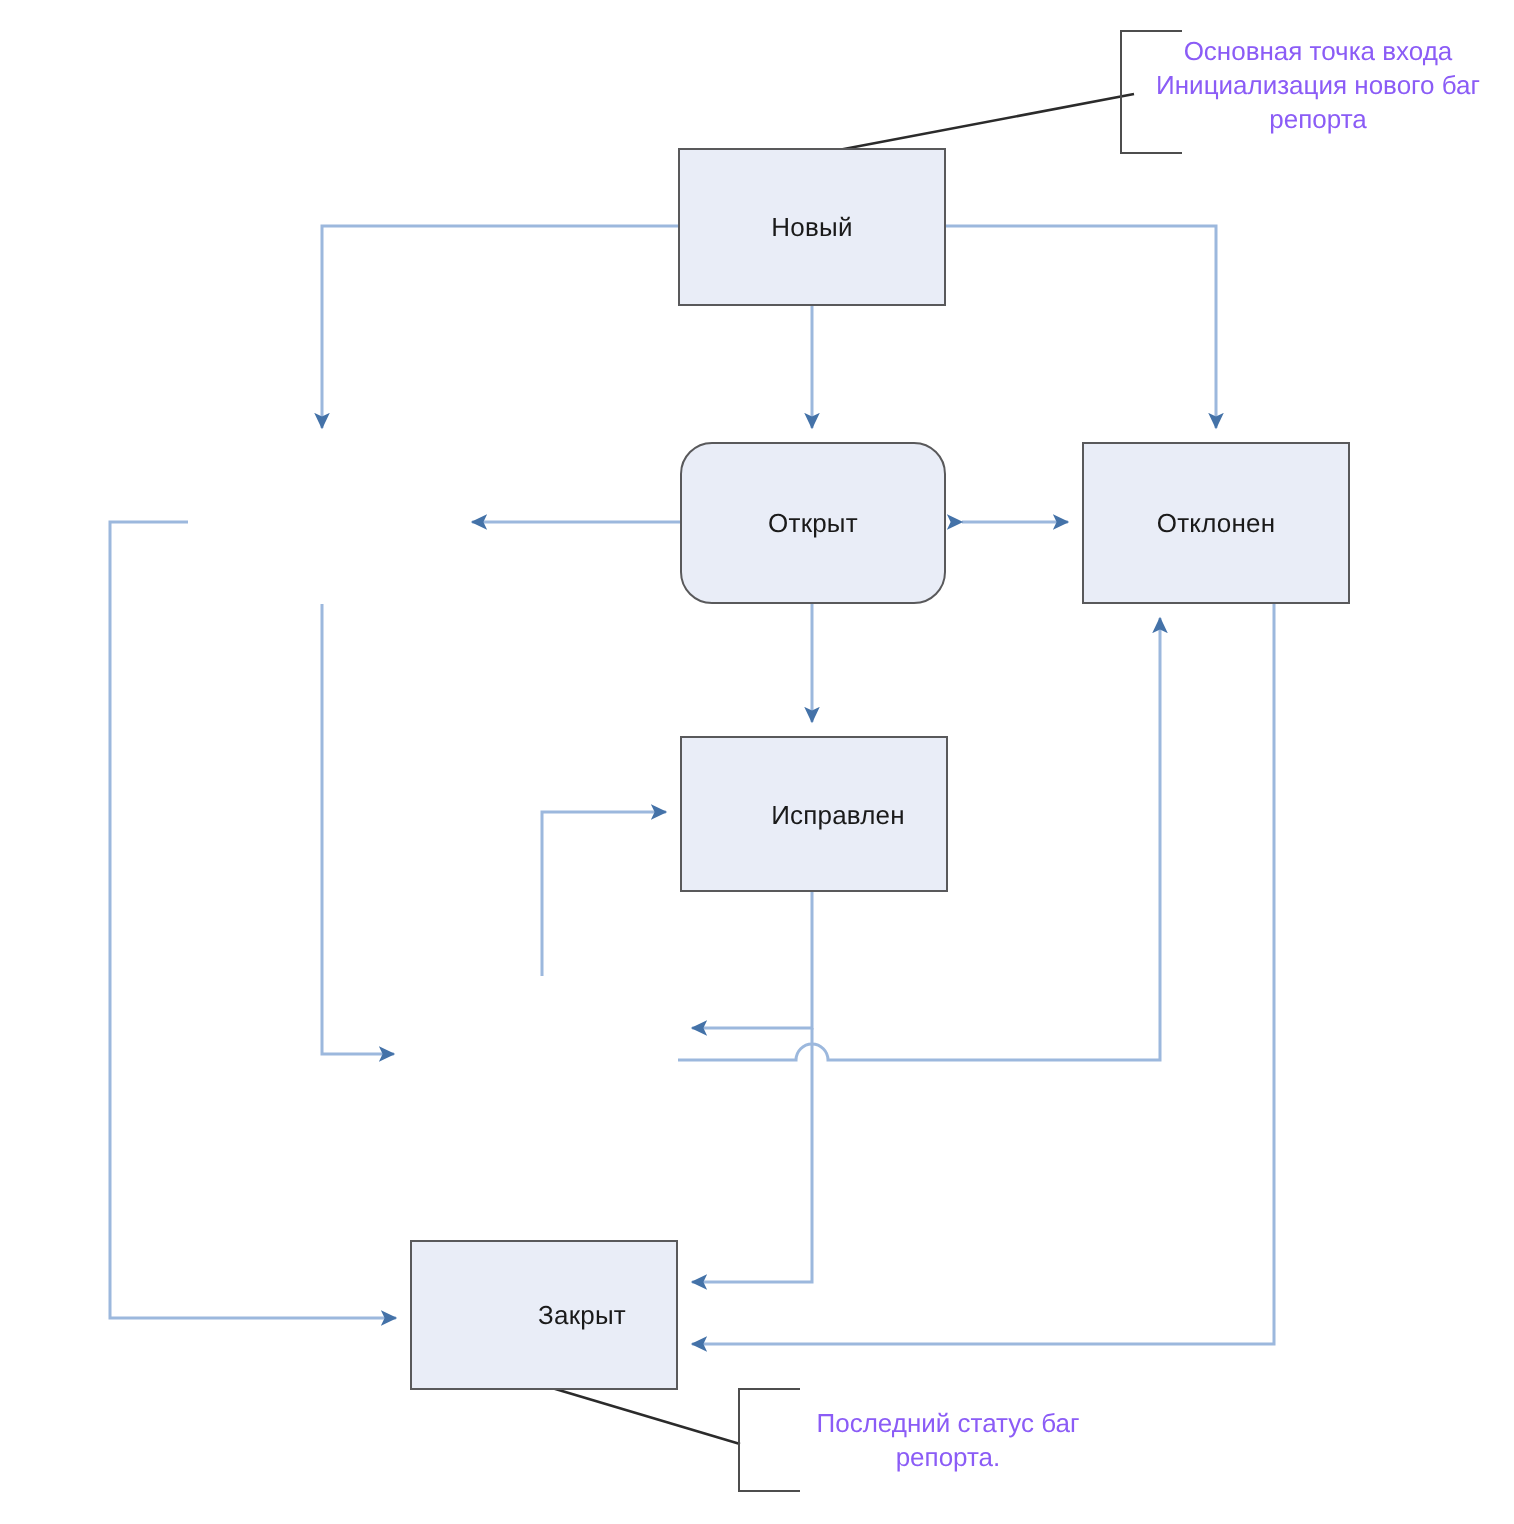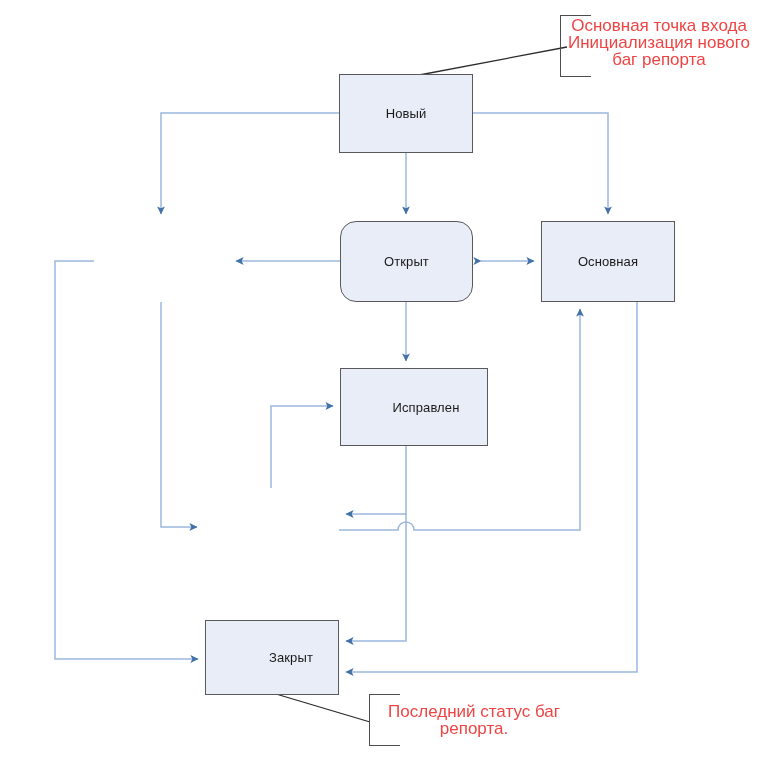--- a/index.html
+++ b/index.html
@@ -42,22 +42,22 @@
     z-index: 3;
   }
   .node-label {
     pointer-events: none;
     white-space: nowrap;
   }
   .callout {
     position: absolute;
     box-sizing: border-box;
     z-index: 4;
-    color: #ef4444;
-    font-size: 17px;
+    color: #8b5cf6;
+    font-size: 13px;
     line-height: 17px;
     text-align: center;
     font-family: "Liberation Sans", sans-serif;
   }
   .callout-bracket {
     position: absolute;
     box-sizing: border-box;
     border-left: 1.4px solid #4d4d4d;
     border-top: 1.4px solid #4d4d4d;
     border-bottom: 1.4px solid #4d4d4d;
@@ -126,24 +126,24 @@
   <div class="node" style="left:339px; top:74px; width:134px; height:79px;text-align:right;">
     <span class="node-label">Новый</span>
   </div>
 
 
   <div class="node" style="left:340px; top:221px; width:133px; height:81px;border-radius:16px;">
     <span class="node-label">Открыт</span>
   </div>
 
   <div class="node" style="left:541px; top:221px; width:134px; height:81px;">
-    <span class="node-label">Основная</span>
+    <span class="node-label">Отклонен</span>
   </div>
 
-  <div class="node" style="left:340px; top:368px; width:148px; height:78px;padding-left:24px;">
+  <div class="node" style="left:340px; top:368px; width:134px; height:78px;padding-left:24px;">
     <span class="node-label">Исправлен</span>
   </div>
 
 
   <div class="node" style="left:205px; top:620px; width:134px; height:75px;padding-left:38px;">
     <span class="node-label">Закрыт</span>
   </div>
 
   <div class="callout-bracket" style="left:560px; top:15px; width:9px; height:62px;">
       <div style="position: absolute; left: 0px; width: 30px; height: 0px; border-top: 1.4px solid rgb(77, 77, 77); top: -1.4px;"></div>

